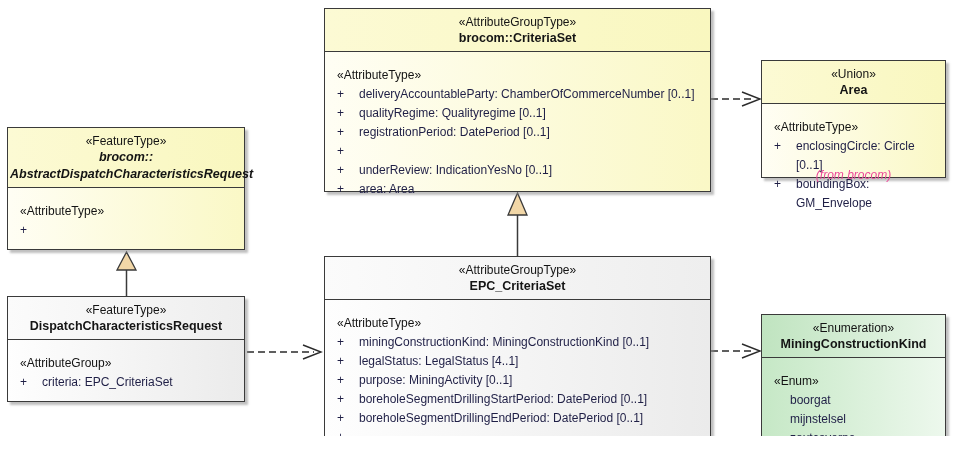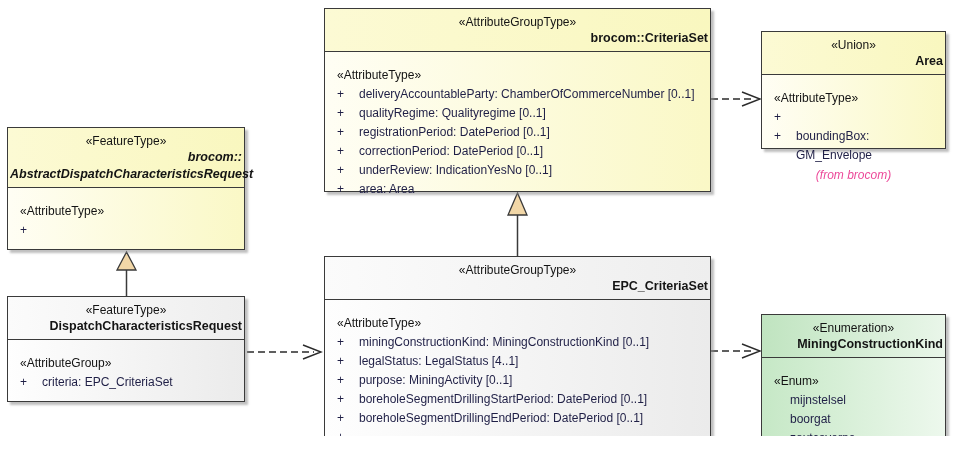--- a/index.html
+++ b/index.html
@@ -12,21 +12,21 @@
   .uml-box {
     position:absolute; border:1.5px solid var(--border,#3a3a3a);
     box-shadow:3px 3px 2px rgba(140,140,140,.55);
     display:flex; flex-direction:column;
   }
   .hdr {
     border-bottom:1.5px solid var(--border,#3a3a3a);
     text-align:center; padding:5px 2px 4px;
   }
   .stereo { font-size:12px; line-height:16px; }
-  .cname  { font-weight:bold; font-size:12.5px; line-height:17px;text-align:right; }
+  .cname  { font-weight:bold; font-size:12.5px; line-height:17px; }
   .cname.italic { font-style:italic; }
   .body { flex:1; padding:14px 4px 2px 12px; }
   .attr-heading { line-height:18px; margin-bottom:1px; }
   .attr-row { display:flex; color:var(--attrText,#1f1f46); line-height:19px; }
   .vis { width:22px; flex:none; }
   .enum-val { padding-left:16px; color:var(--attrText,#1f1f46); line-height:19px; }
 
   .yellow        { background:linear-gradient(to right,#fffef4,var(--yellowFill,#faf8c6)); }
   .yellow .hdr   { background:linear-gradient(to right,#fcfad4,#f9f7bf); }
   .gray          { background:linear-gradient(to right,#fefefe,var(--grayFill,#ebebeb)); }
@@ -87,42 +87,42 @@
       <div class="attr-row">
           <span class="vis">+</span>
           <span>qualityRegime: Qualityregime [0..1]</span>
         </div>
       <div class="attr-row">
           <span class="vis">+</span>
           <span>registrationPeriod: DatePeriod [0..1]</span>
         </div>
       <div class="attr-row">
           <span class="vis">+</span>
-          <span>correctionPeriod: DatePeriod [0..1]</span>
         </div>
       <div class="attr-row">
           <span class="vis">+</span>
           <span>underReview: IndicationYesNo [0..1]</span>
         </div>
       <div class="attr-row">
           <span class="vis">+</span>
           <span>area: Area</span>
         </div>
     </div>
   </div>
 
-  <div class="uml-box yellow" style="left:761px;top:31px;width:185px;height:118px;">
+  <div class="uml-box yellow" style="left:761px;top:60px;width:185px;height:118px;">
     <div class="hdr">
       <div class="stereo">«Union»</div>
       <div class="cname">Area</div>
     </div>
     <div class="body">
       <div class="attr-heading">«AttributeType»</div>
       <div class="attr-row">
           <span class="vis">+</span>
+          <span>enclosingCircle: Circle [0..1]</span>
         </div>
       <div class="attr-row">
           <span class="vis">+</span>
           <span>boundingBox: GM_Envelope</span>
         </div>
     </div>
   </div>
   <div class="origin-caption" style="left:761px;top:168px;width:185px;">(from brocom)</div>
 
   <div class="uml-box yellow" style="left:7px;top:127px;width:238px;height:123px;">
@@ -186,19 +186,19 @@
     </div>
   </div>
 
   <div class="uml-box green" style="left:761px;top:287px;width:185px;height:128px;">
     <div class="hdr">
       <div class="stereo">«Enumeration»</div>
       <div class="cname">MiningConstructionKind</div>
     </div>
     <div class="body">
       <div class="attr-heading">«Enum»</div>
+      <div class="enum-val">boorgat</div>
       <div class="enum-val">mijnstelsel</div>
-      <div class="enum-val">boorgat</div>
       <div class="enum-val">zoutcaverne</div>
     </div>
   </div>
 
 </div>
 
 </body></html>

